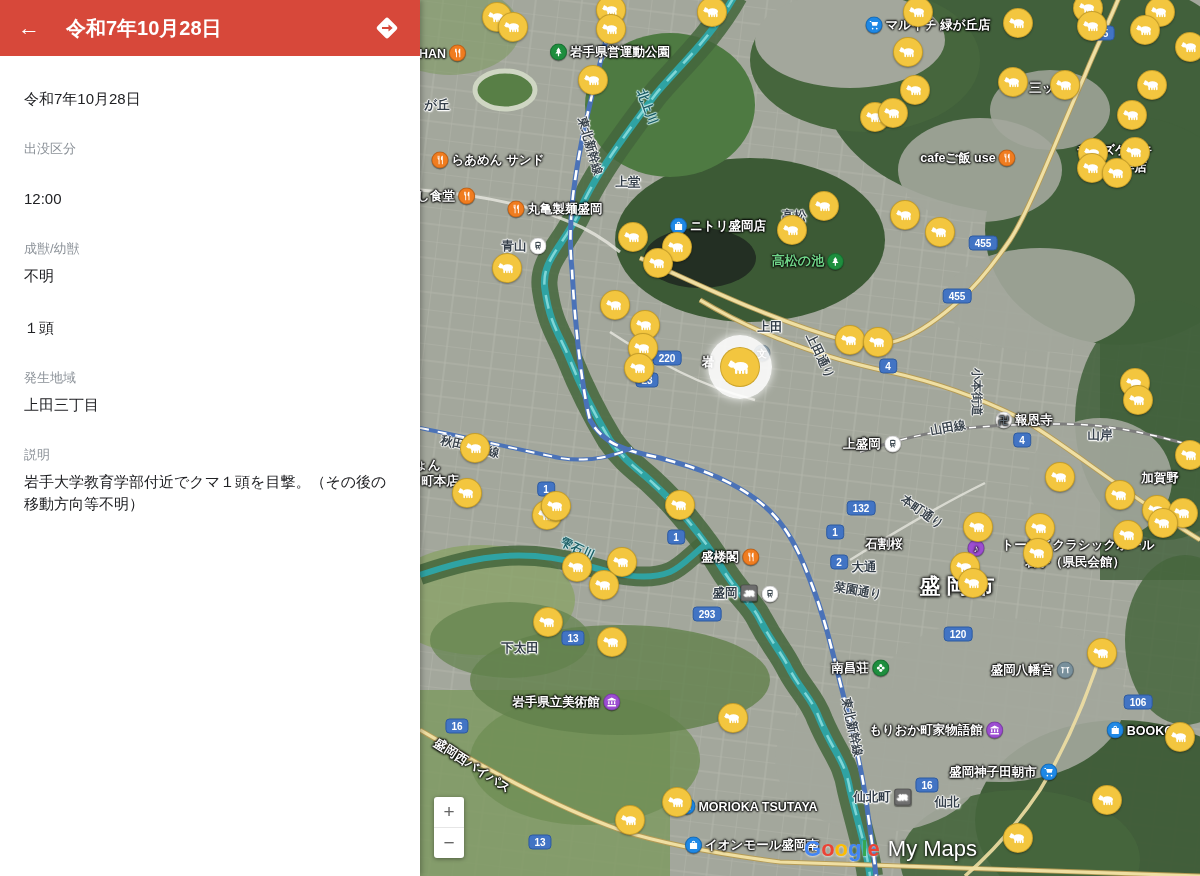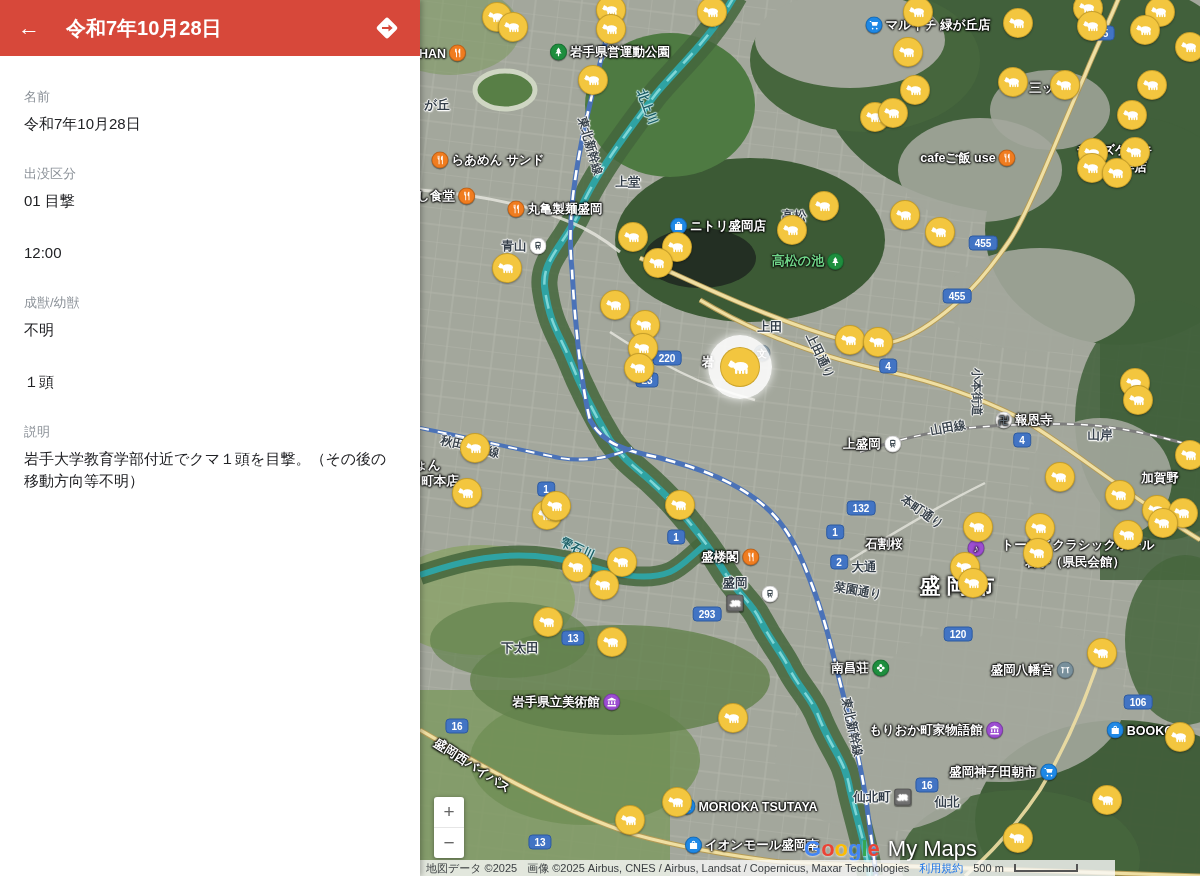--- a/index.html
+++ b/index.html
@@ -71,36 +71,38 @@
       <div id="sb-title">令和7年10月28日</div>
       <div id="dir-btn">
         <svg viewBox="0 0 30 30" width="30" height="30">
           <rect x="7" y="7" width="16" height="16" rx="2.5" transform="rotate(45 15 15)" fill="#ffffff"></rect>
           <path d="M16.5 11.5l4.2 3.5-4.2 3.5v-2.4H10v-2.2h6.5z" fill="#D7483A"></path>
         </svg>
       </div>
     </div>
     <div id="sb-body">
         <div class="field">
-          <div class="flabel">名前</div>
           <div class="fvalue">令和7年10月28日</div>
         </div>
         <div class="field">
           <div class="flabel">出没区分</div>
-          <div class="fvalue">01 目撃</div>
         </div>
         <div class="field">
           <div class="fvalue">12:00</div>
         </div>
         <div class="field">
           <div class="flabel">成獣/幼獣</div>
           <div class="fvalue">不明</div>
         </div>
         <div class="field">
           <div class="fvalue">１頭</div>
+        </div>
+        <div class="field">
+          <div class="flabel">発生地域</div>
+          <div class="fvalue">上田三丁目</div>
         </div>
         <div class="field">
           <div class="flabel">説明</div>
           <div class="fvalue">岩手大学教育学部付近でクマ１頭を目撃。（その後の移動方向等不明）</div>
         </div>
       </div>
   </div>
 
   <div id="map">
     <svg id="basemap" width="780" height="876" viewBox="0 0 780 876">
@@ -358,21 +360,21 @@
           <span>本町通り</span>
         </div>
         <div class="mlabel poi" style="left: 310px; top: 557px; transform: translate(-50%, -50%);">
           <span>盛楼閣</span>
           <span class="poi-ic" style="background: rgb(240, 124, 31);">
             <svg viewBox="0 0 16 16" fill="#fff">
               <path d="M4.6 1.8v4.1c0 .9.6 1.6 1.4 1.8V14h1.3V1.8h-.9v3.6h-.5V1.8H4.6zm6.2 0c-1 1.1-1.5 2.7-1.5 4.1 0 1.3.6 2.3 1.5 2.7V14h1.3V1.8h-1.3z"></path>
             </svg>
           </span>
         </div>
-        <div class="mlabel district" style="left: 315px; top: 593px; transform: translate(-50%, -50%); flex-direction: column;">
+        <div class="mlabel district" style="left: 315px; top: 593px; transform: translate(-50%, -50%);">
           <span>盛岡</span>
           <span class="poi-ic txtic sq" style="background: rgb(109, 109, 109); color: rgb(255, 255, 255);">JR</span>
         </div>
         <div class="mlabel poi" style="left: 350px; top: 594px; transform: translate(-50%, -50%);">
           <span class="poi-ic" style="background: rgb(255, 255, 255);">
             <svg viewBox="0 0 16 16" fill="#3E4A52">
               <path d="M4.2 2.4c0-1 7.6-1 7.6 0v7.2c0 .9-.7 1.6-1.6 1.6l1.1 1.8h-1.4l-1-1.7H7.1l-1 1.7H4.7l1.1-1.8c-.9 0-1.6-.7-1.6-1.6V2.4zm1.4 1.2v2.9h4.8V3.6H5.6zm.7 5.2a1 1 0 101.9 0 1 1 0 00-1.9 0zm3 0a1 1 0 101.9 0 1 1 0 00-1.9 0z"></path>
             </svg>
           </span>
         </div>
@@ -1472,21 +1474,14 @@
     <div id="zoomctl">
       <div id="zoom-in">+</div>
       <div id="zoom-out">−</div>
     </div>
 
     <div id="watermark">
       <span id="g-logo"><span style="color: rgb(66, 133, 244);">G</span><span style="color: rgb(234, 67, 53);">o</span><span style="color: rgb(251, 188, 5);">o</span><span style="color: rgb(66, 133, 244);">g</span><span style="color: rgb(52, 168, 83);">l</span><span style="color: rgb(234, 67, 53);">e</span></span>
       <span id="mymaps">My Maps</span>
     </div>
 
-    <div id="attrib">
-      <span>地図データ ©2025</span>
-      <span>画像 ©2025 Airbus, CNES / Airbus, Landsat / Copernicus, Maxar Technologies</span>
-      <span id="terms">利用規約</span>
-      <span>500 m</span>
-      <span id="scalebar"></span>
-    </div>
   </div>
 </div>
 
 </body></html>

